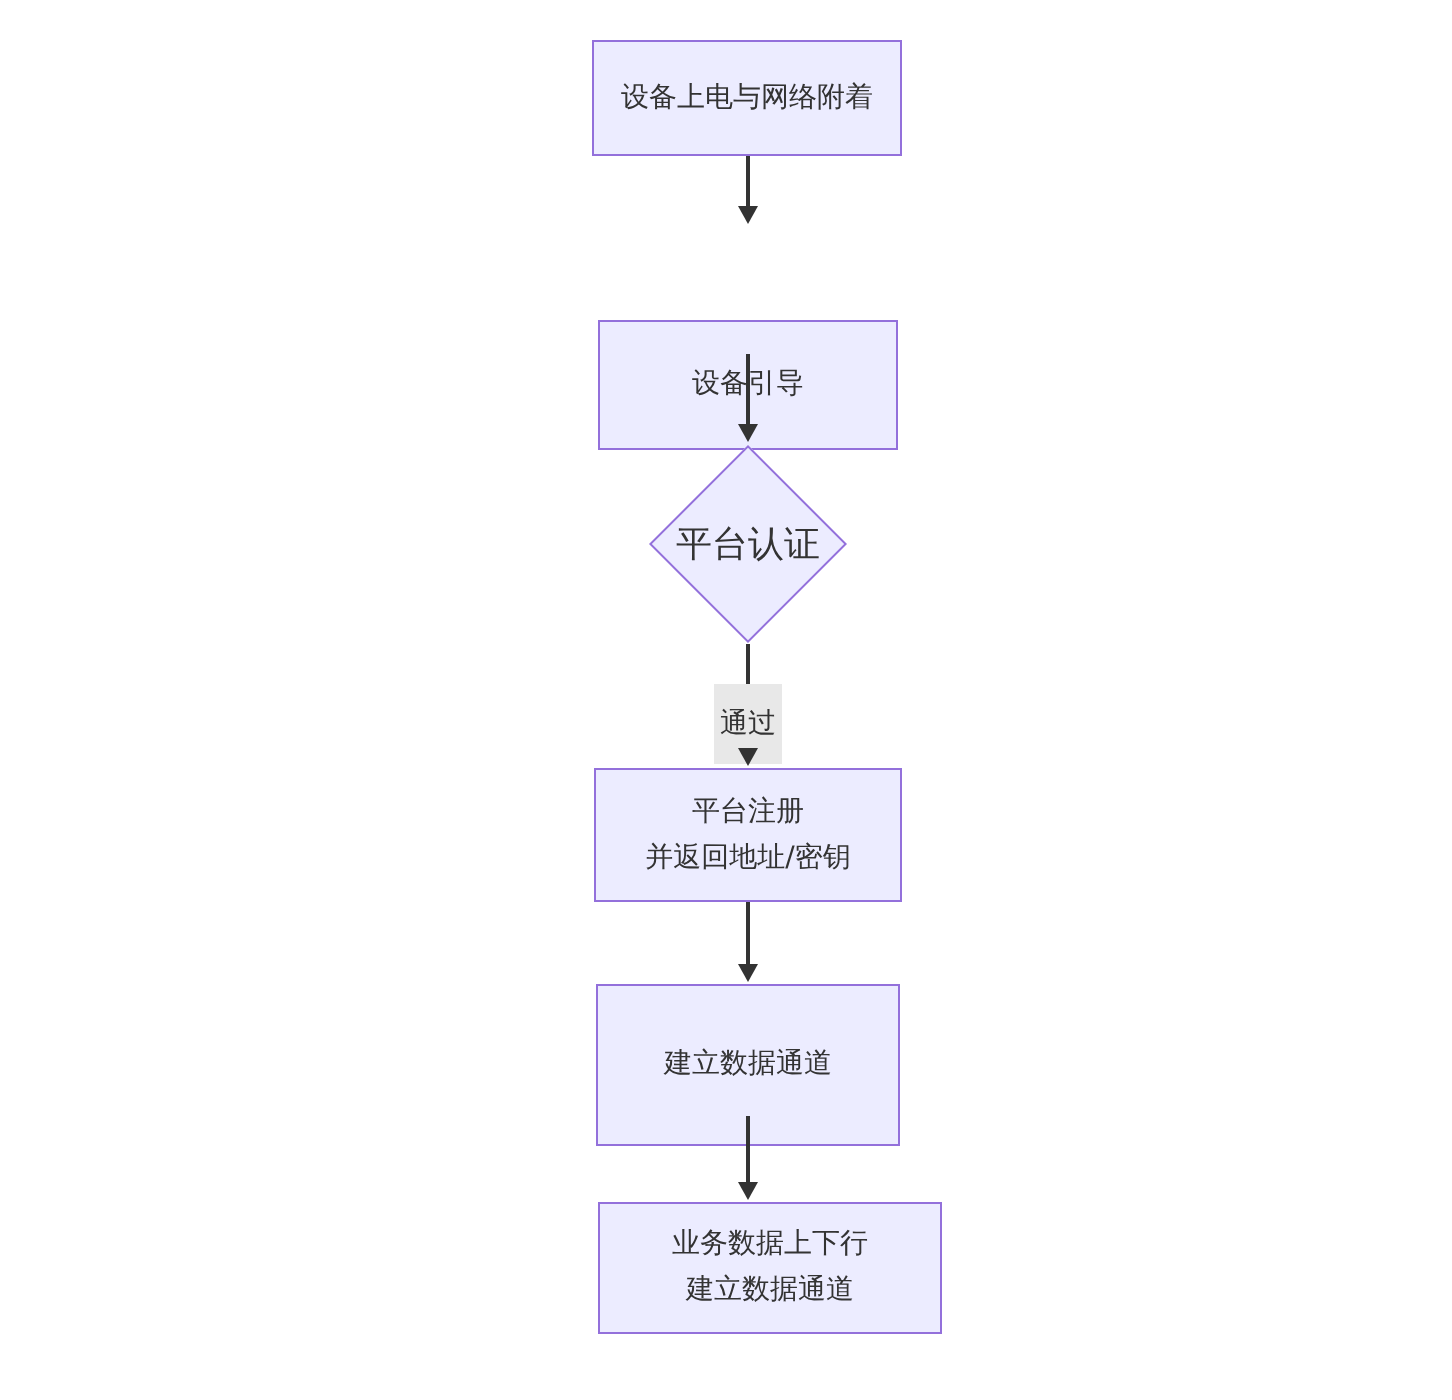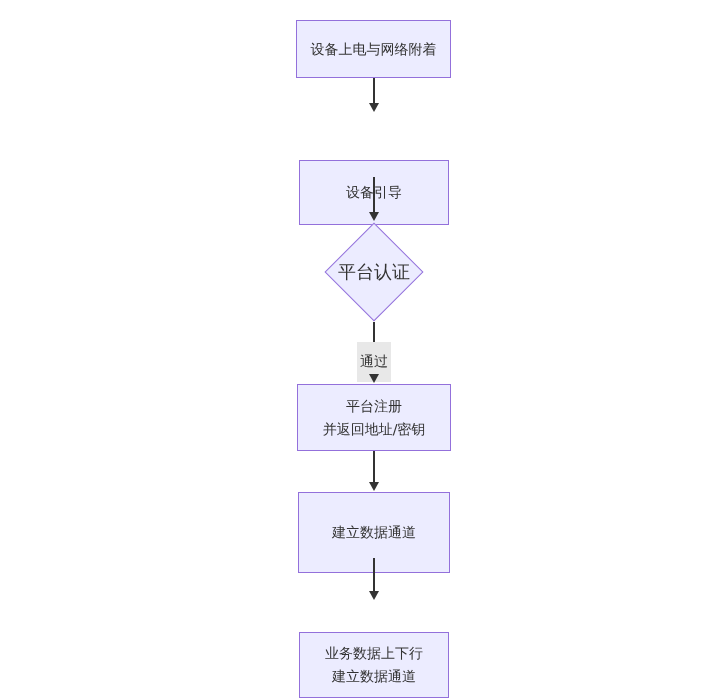--- a/index.html
+++ b/index.html
@@ -106,18 +106,18 @@
   <div class="edge-line" style="left:373px; top:451px; height:32px;"></div>
   <div class="edge-arrowhead" style="left:369px; top:482px;"></div>
 
   <div class="node" style="left:298px; top:492px; width:152px; height:81px;gap:38px;">
     <div>建立数据通道</div>
   </div>
 
   <div class="edge-line" style="left:373px; top:558px; height:34px;"></div>
   <div class="edge-arrowhead" style="left:369px; top:591px;"></div>
 
-  <div class="node" style="left:299px; top:632px; width:150px; height:66px;justify-content:center;">
+  <div class="node" style="left:299px; top:601px; width:172px; height:66px;justify-content:center;">
     <div>业务数据上下行</div>
     <div>建立数据通道</div>
   </div>
 
 </div>
 
 </body></html>

